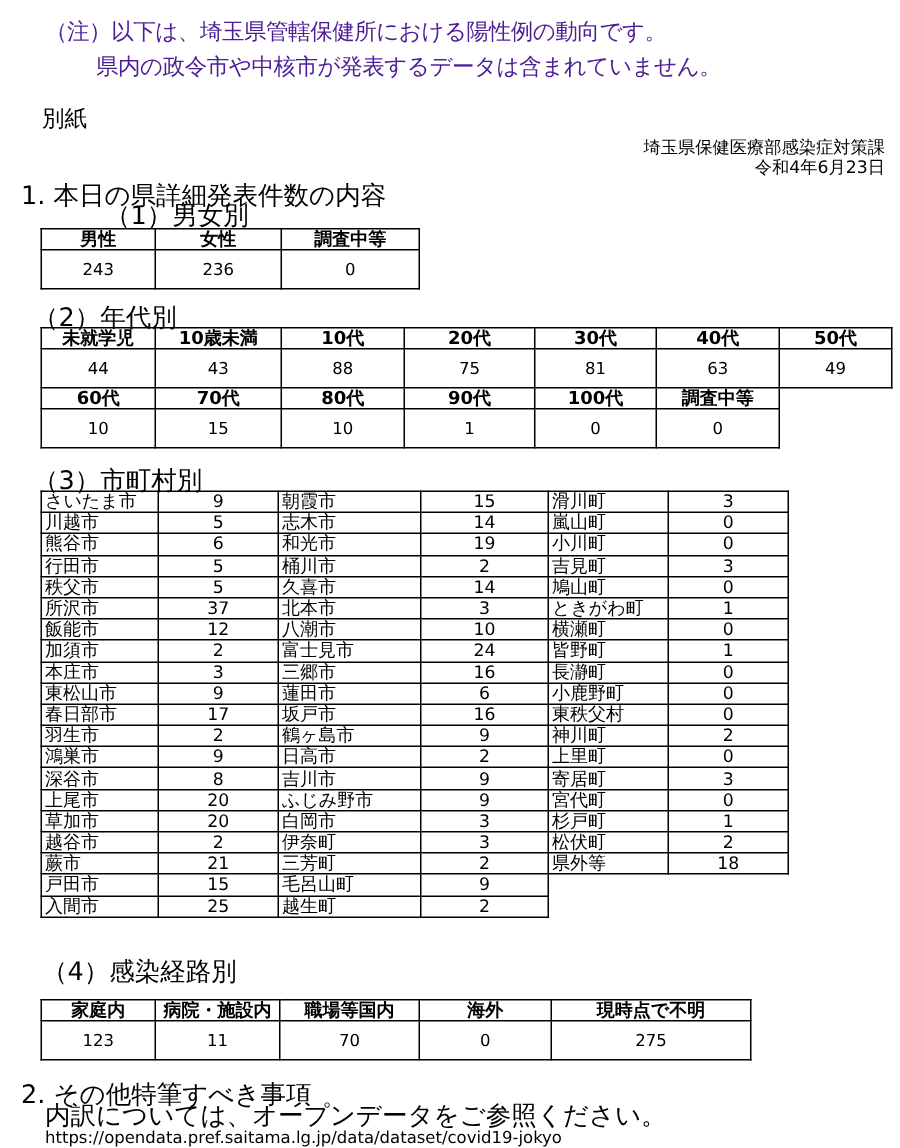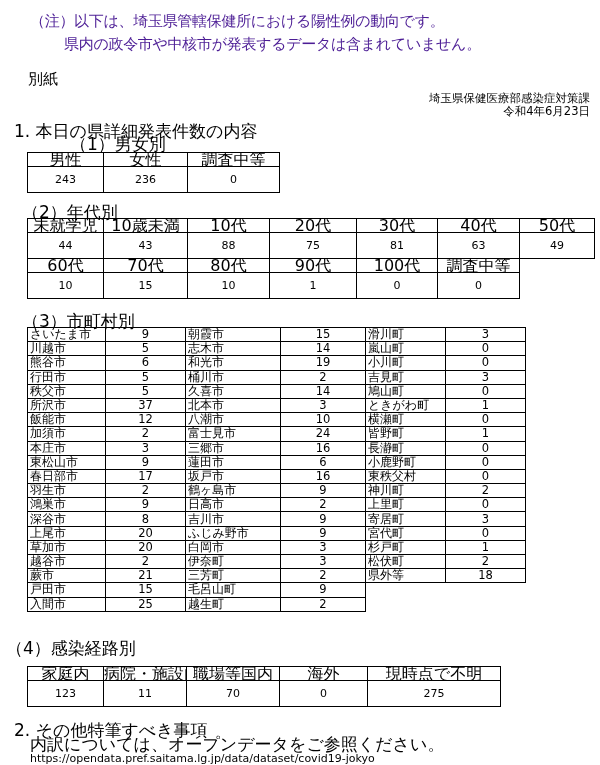--- a/index.html
+++ b/index.html
@@ -8,21 +8,21 @@
     background: #ffffff; color: #000;
     font-family: "DejaVu Sans", "Liberation Sans", sans-serif;
   }
   .abs { position: absolute; }
   .note { color: #4c1d95; font-size: 15px; font-weight: normal; line-height: 22px; white-space: nowrap; letter-spacing: -0.3px; }
   .annex { font-size: 15px; }
   .dept { font-size: 11.5px; text-align: right; line-height: 13px; white-space: nowrap; }
   .sec { font-size: 17px; white-space: nowrap; line-height: 13px; }
   table { border-collapse: collapse; position: absolute; table-layout: fixed; }
   td { border: 1px solid #000; text-align: center; font-size: 11px; padding: 0; white-space: nowrap; overflow: hidden; }
-  td.hd { font-size: 16px; height: 13px; line-height: 13px; }
+  td.hd { font-size: 12px; height: 13px; line-height: 13px; font-weight: bold; }
   td.val { height: 25px; line-height: 25px; }
   table.city td { height: 13.2px; line-height: 13px; font-size: 11.5px; }
   table.city td.nm { text-align: left; padding-left: 2px; font-size: 12px; }
   td.blank { border: none; }
   .url { font-size: 11px; white-space: nowrap; }
 </style>
 </head>
 <body>
 
 <div class="abs note" style="left:30px; top:10px;">（注）以下は、埼玉県管轄保健所における陽性例の動向です。</div>
@@ -276,21 +276,21 @@
         <td class="nm">入間市</td>
         <td>25</td>
         <td class="nm">越生町</td>
         <td>2</td>
         <td class="blank"></td>
         <td class="blank"></td>
       </tr>
     </tbody>
 </table>
 
-<div class="abs sec" style="left:6px; top:642px;text-align:right;">（4）感染経路別</div>
+<div class="abs sec" style="left:28px; top:642px;text-align:right;">（4）感染経路別</div>
 
 <table style="left:27px; top:654px; width:473px;margin-top:12px;">
   <colgroup>
     <col style="width:76px">
       <col style="width:83px">
       <col style="width:93px">
       <col style="width:88px">
       <col style="width:133px">
   </colgroup>
   <tbody>

